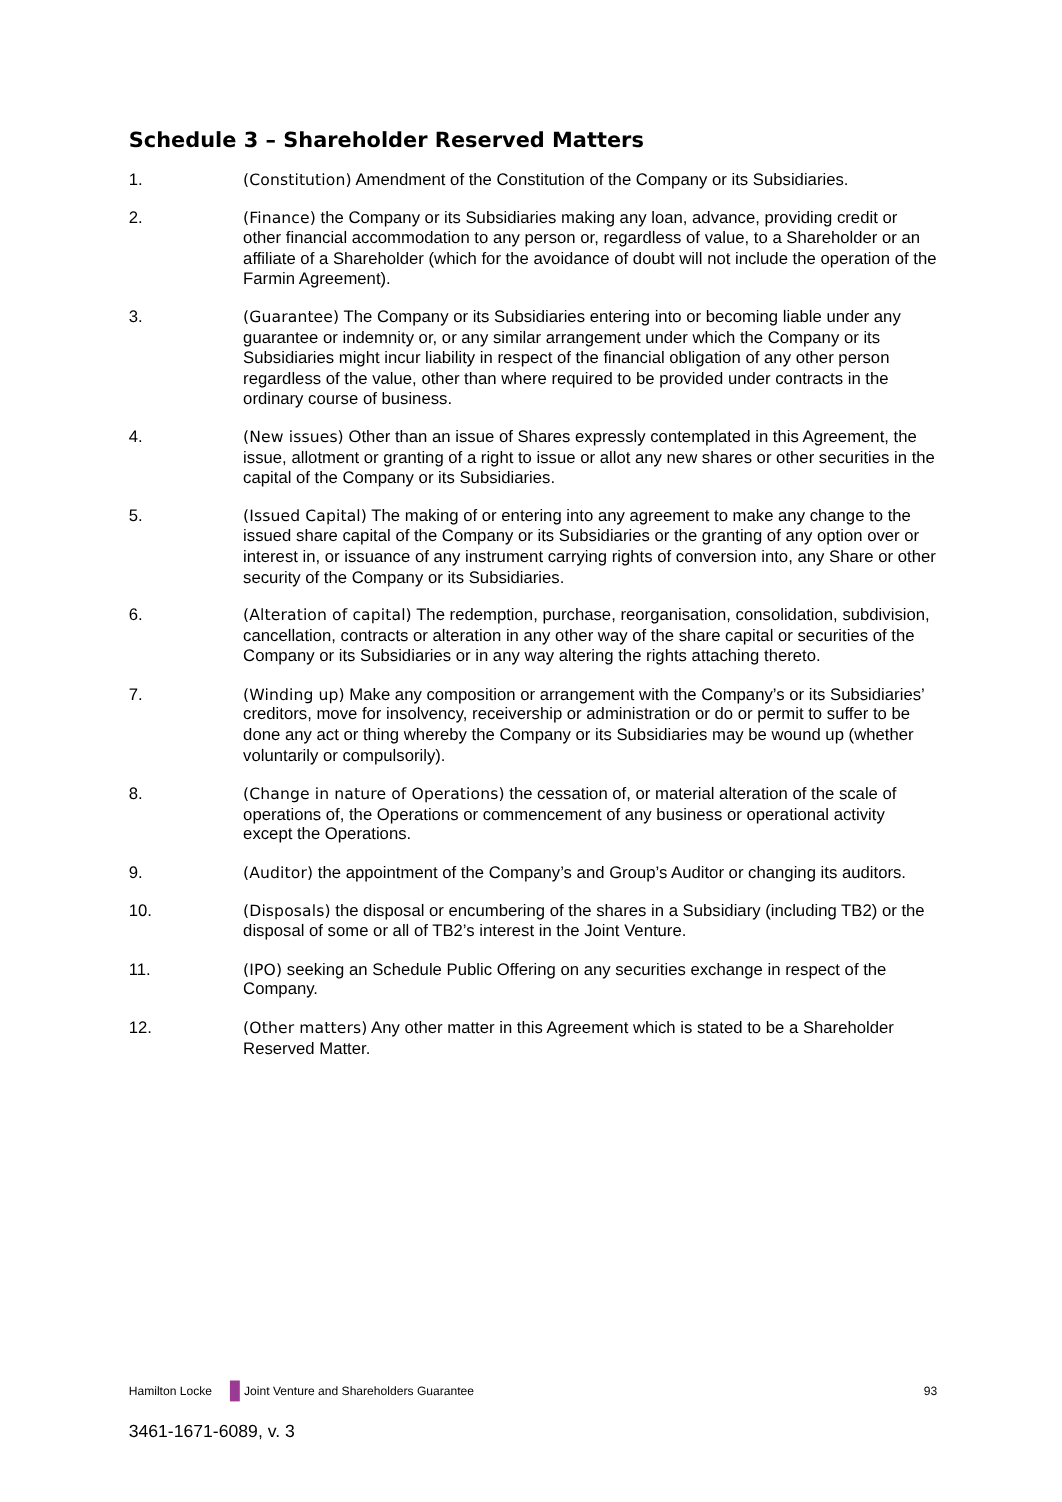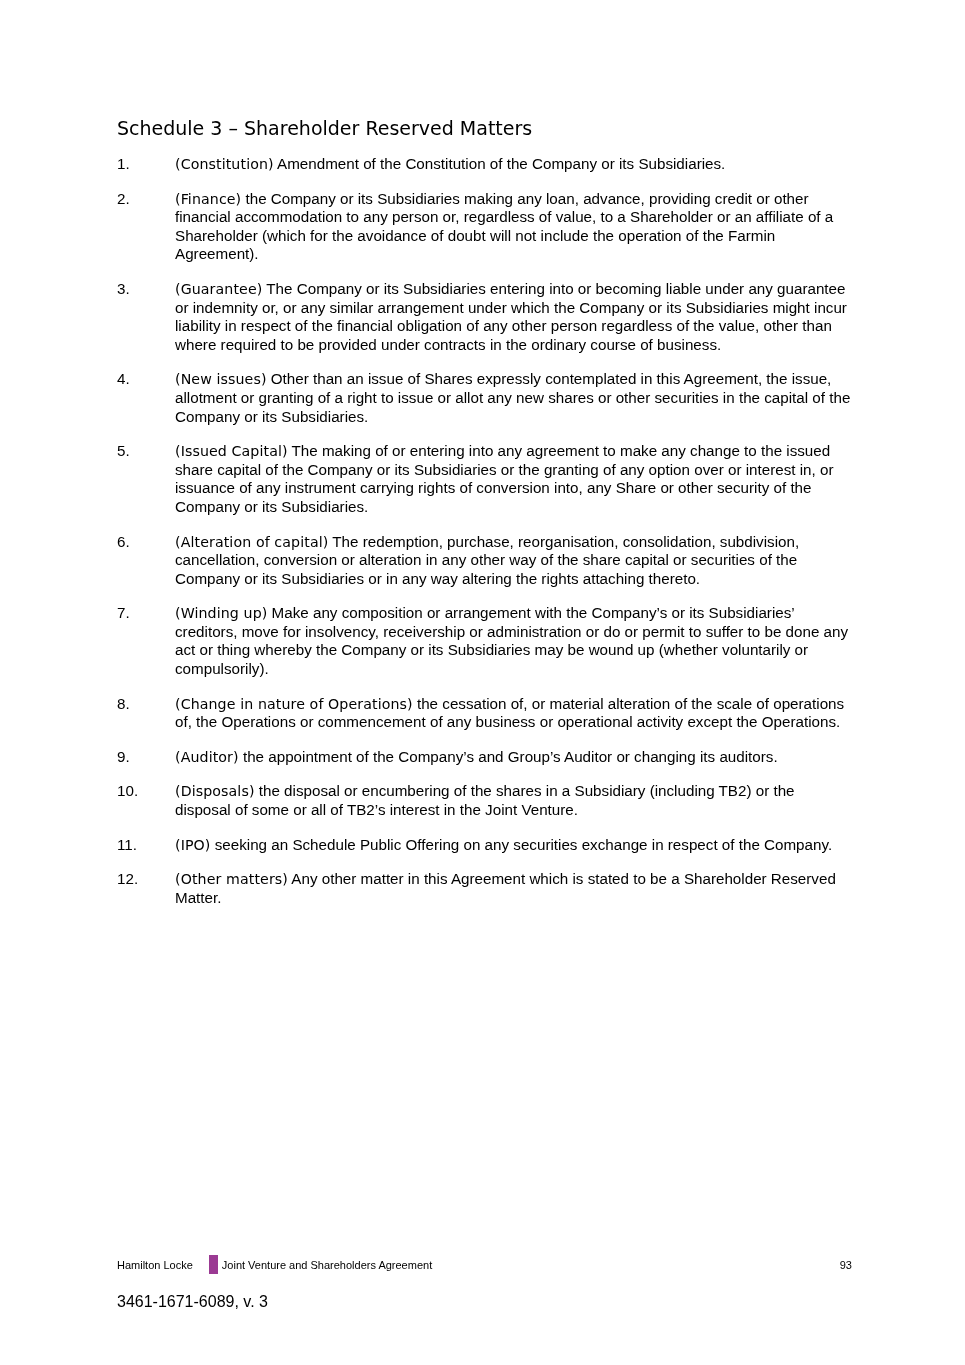--- a/index.html
+++ b/index.html
@@ -1,23 +1,23 @@
 <!DOCTYPE html>
 <html><head>
 <meta charset="utf-8">
 <style>
   html, body { margin: 0; padding: 0; background: #ffffff; }
   body { width: 965px; height: 1365px; position: relative; overflow: hidden;
          font-family: "Liberation Sans", sans-serif; color: #000; }
   .heading { position: absolute; left: 117px; top: 117px; font-size: 19px;
-             font-family: "DejaVu Sans", sans-serif; font-weight: normal; margin: 0; letter-spacing: 0; }
+             font-family: "DejaVu Sans", sans-serif; font-weight: bold; margin: 0; letter-spacing: 0; }
   .list { position: absolute; left: 117px; top: 155px; width: 735px; margin: 0; padding: 0; list-style: none; }
   .item { display: flex; font-size: 15.2px; line-height: 18.6px; margin-bottom: 16px; }
   .num { width: 58px; flex: none; }
-  .body { flex: 1; }
+  .body { flex: 1; margin-left: 46px; }
   .tag { font-family: "DejaVu Sans", sans-serif; font-size: 14.2px; letter-spacing: 0.1px; }
   .footer { position: absolute; left: 117px; top: 1255px; width: 735px; font-size: 11px; display: flex; align-items: center; }
   .firm { margin-right: 16px; }
   .bar { display: inline-block; width: 9px; height: 19px; background: #9b3a93; margin-right: 4px; }
   .doc-title { flex: 1; }
   .page-num { text-align: center; }
   .docref { position: absolute; left: 117px; top: 1293px; font-size: 16px; }
 </style>
 </head>
 <body>
@@ -40,21 +40,21 @@
     <li class="item">
       <span class="num">4.</span>
       <span class="body"><span class="tag">(New issues)</span><span> Other than an issue of Shares expressly contemplated in this Agreement, the issue, allotment or granting of a right to issue or allot any new shares or other securities in the capital of the Company or its Subsidiaries.</span></span>
     </li>
     <li class="item">
       <span class="num">5.</span>
       <span class="body"><span class="tag">(Issued Capital)</span><span> The making of or entering into any agreement to make any change to the issued share capital of the Company or its Subsidiaries or the granting of any option over or interest in, or issuance of any instrument carrying rights of conversion into, any Share or other security of the Company or its Subsidiaries.</span></span>
     </li>
     <li class="item">
       <span class="num">6.</span>
-      <span class="body"><span class="tag">(Alteration of capital)</span><span> The redemption, purchase, reorganisation, consolidation, subdivision, cancellation, conversion or alteration in any other way of the share capital or securities of the Company or its Subsidiaries or in any way altering the rights attaching thereto.</span></span>
+      <span class="body"><span class="tag">(Alteration of capital)</span><span> The redemption, purchase, reorganisation, consolidation, subdivision, cancellation, contracts or alteration in any other way of the share capital or securities of the Company or its Subsidiaries or in any way altering the rights attaching thereto.</span></span>
     </li>
     <li class="item">
       <span class="num">7.</span>
       <span class="body"><span class="tag">(Winding up)</span><span> Make any composition or arrangement with the Company’s or its Subsidiaries’ creditors, move for insolvency, receivership or administration or do or permit to suffer to be done any act or thing whereby the Company or its Subsidiaries may be wound up (whether voluntarily or compulsorily).</span></span>
     </li>
     <li class="item">
       <span class="num">8.</span>
       <span class="body"><span class="tag">(Change in nature of Operations)</span><span> the cessation of, or material alteration of the scale of operations of, the Operations or commencement of any business or operational activity except the Operations.</span></span>
     </li>
     <li class="item">
@@ -71,16 +71,16 @@
     </li>
     <li class="item">
       <span class="num">12.</span>
       <span class="body"><span class="tag">(Other matters)</span><span> Any other matter in this Agreement which is stated to be a Shareholder Reserved Matter.</span></span>
     </li>
   </ol>
 
 <div class="footer">
   <span class="firm">Hamilton Locke</span>
   <span class="bar" style="background: rgb(155, 58, 147);"></span>
-  <span class="doc-title">Joint Venture and Shareholders Agreement</span>
+  <span class="doc-title">Joint Venture and Shareholders Guarantee</span>
   <span class="page-num">93</span>
 </div>
 <div class="docref">3461-1671-6089, v. 3</div>
 
 </body></html>

